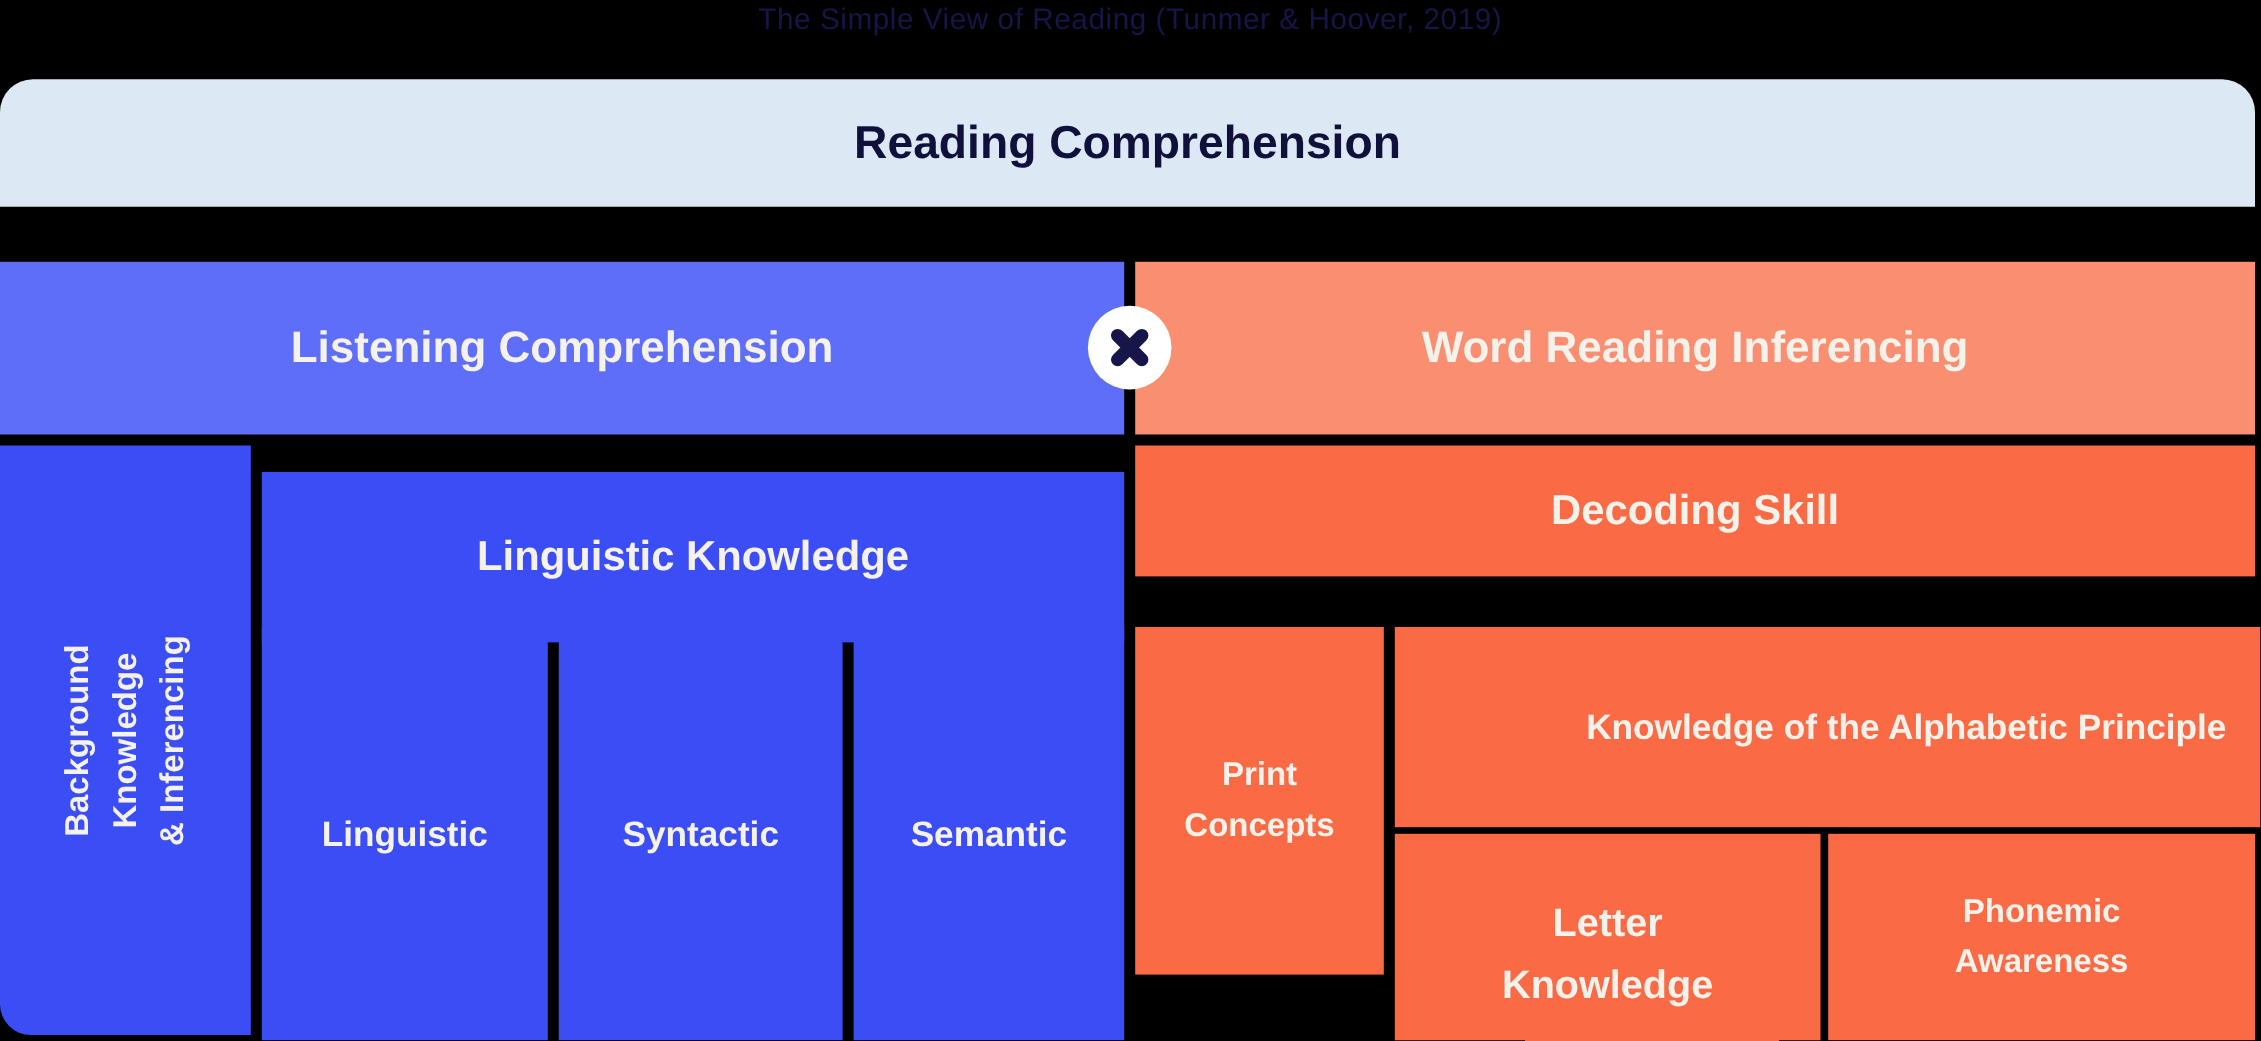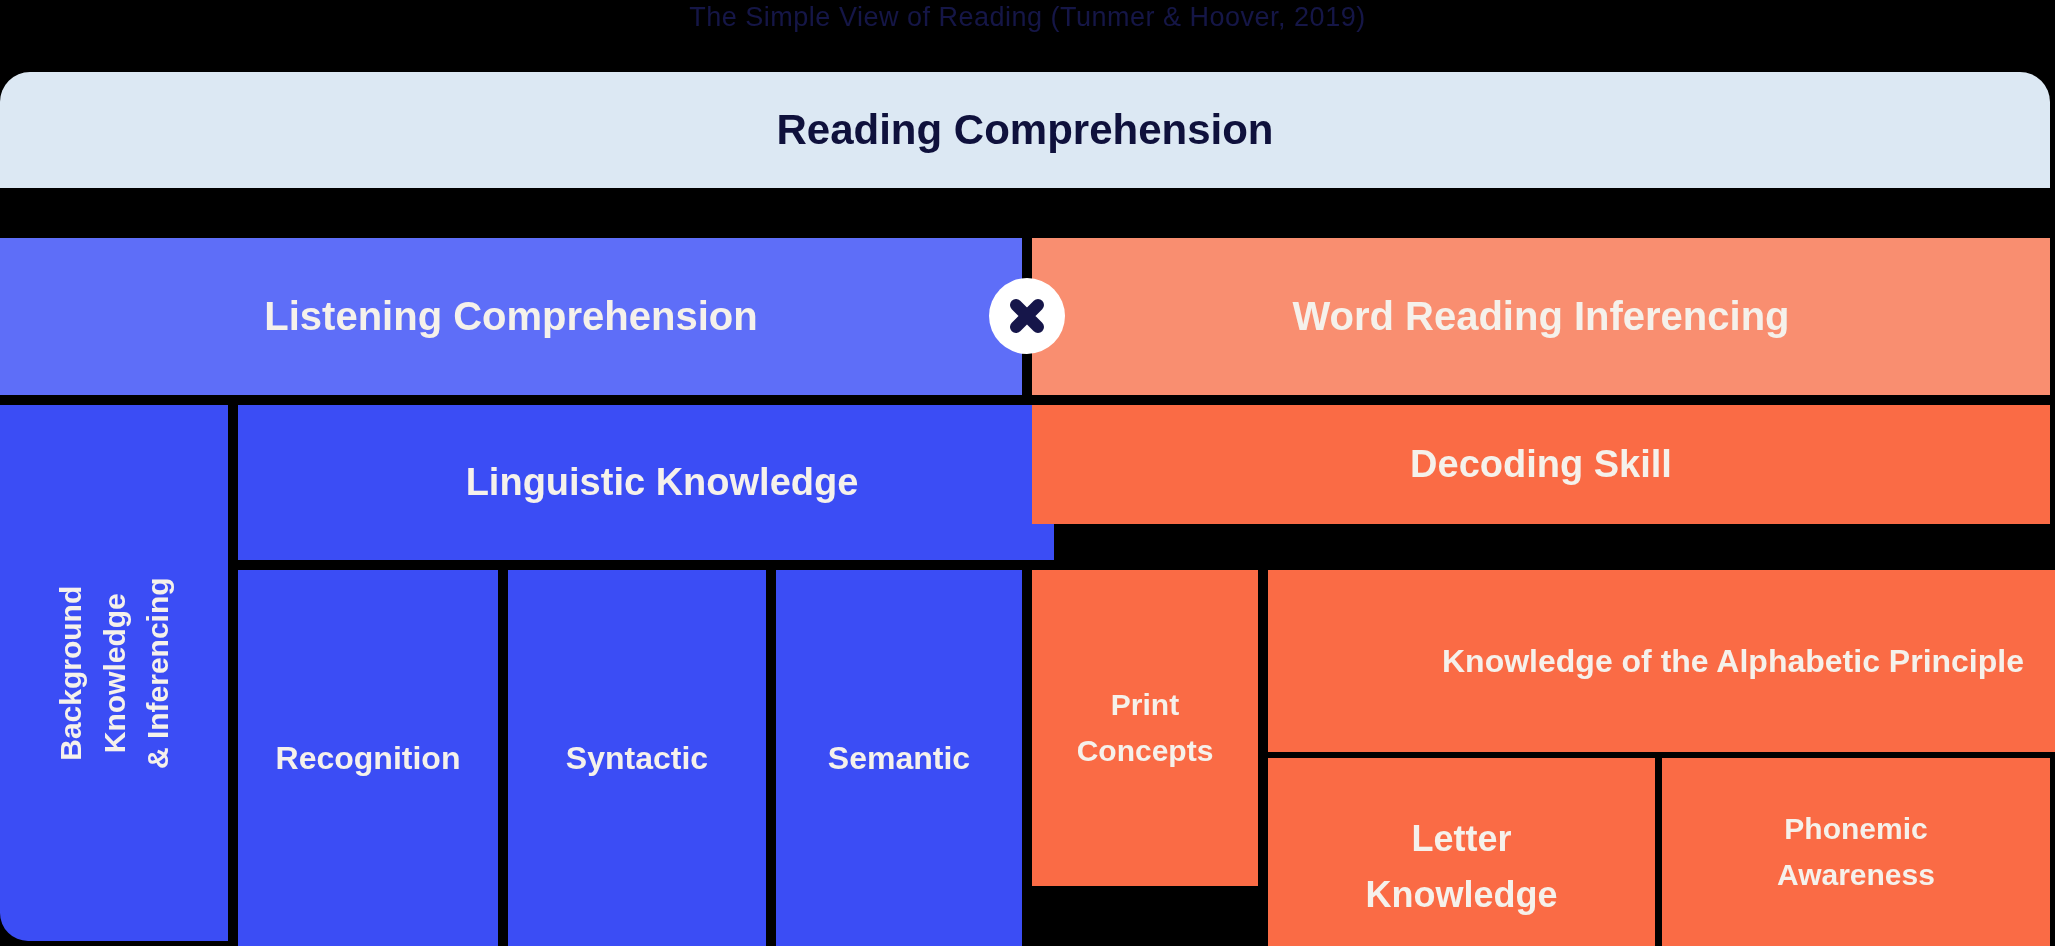--- a/index.html
+++ b/index.html
@@ -66,24 +66,23 @@
     border-radius: 0 0 0 28px;
   }
   .vtext {
     transform: rotate(-90deg);
     white-space: pre-line;
     font-size: 30px;
     line-height: 1.45;
     text-align: center;
   }
   .linguistic {
-    left: 238px; top: 405px; width: 784px; height: 155px;
+    left: 238px; top: 429px; width: 784px; height: 155px;
     background: var(--blue_deep, #3B4DF5);
     font-size: 38px;
-    padding-left: 32px;
   }
   .phonologic { left: 238px; top: 570px; width: 260px; height: 376px; background: var(--blue_deep, #3B4DF5); font-size: 32px; }
   .syntactic  { left: 508px; top: 570px; width: 258px; height: 376px; background: var(--blue_deep, #3B4DF5); font-size: 32px; }
   .semantic   { left: 776px; top: 570px; width: 246px; height: 376px; background: var(--blue_deep, #3B4DF5); font-size: 32px; }
   
   .decoding {
     left: 1032px; top: 405px; width: 1018px; height: 119px;
     background: var(--orange_deep, #FA6B45);
     font-size: 38px;
   }
@@ -120,21 +119,21 @@
   <div class="box bgknow">
     <span class="vtext">Background Knowledge
 &amp; Inferencing</span>
   </div>
 
   <div class="box linguistic">
     <span>Linguistic Knowledge</span>
   </div>
 
   <div class="box phonologic">
-    <span>Recognition</span>
+    <span>Linguistic</span>
   </div>
 
   <div class="box syntactic">
     <span>Syntactic</span>
   </div>
 
   <div class="box semantic">
     <span>Semantic</span>
   </div>
 

